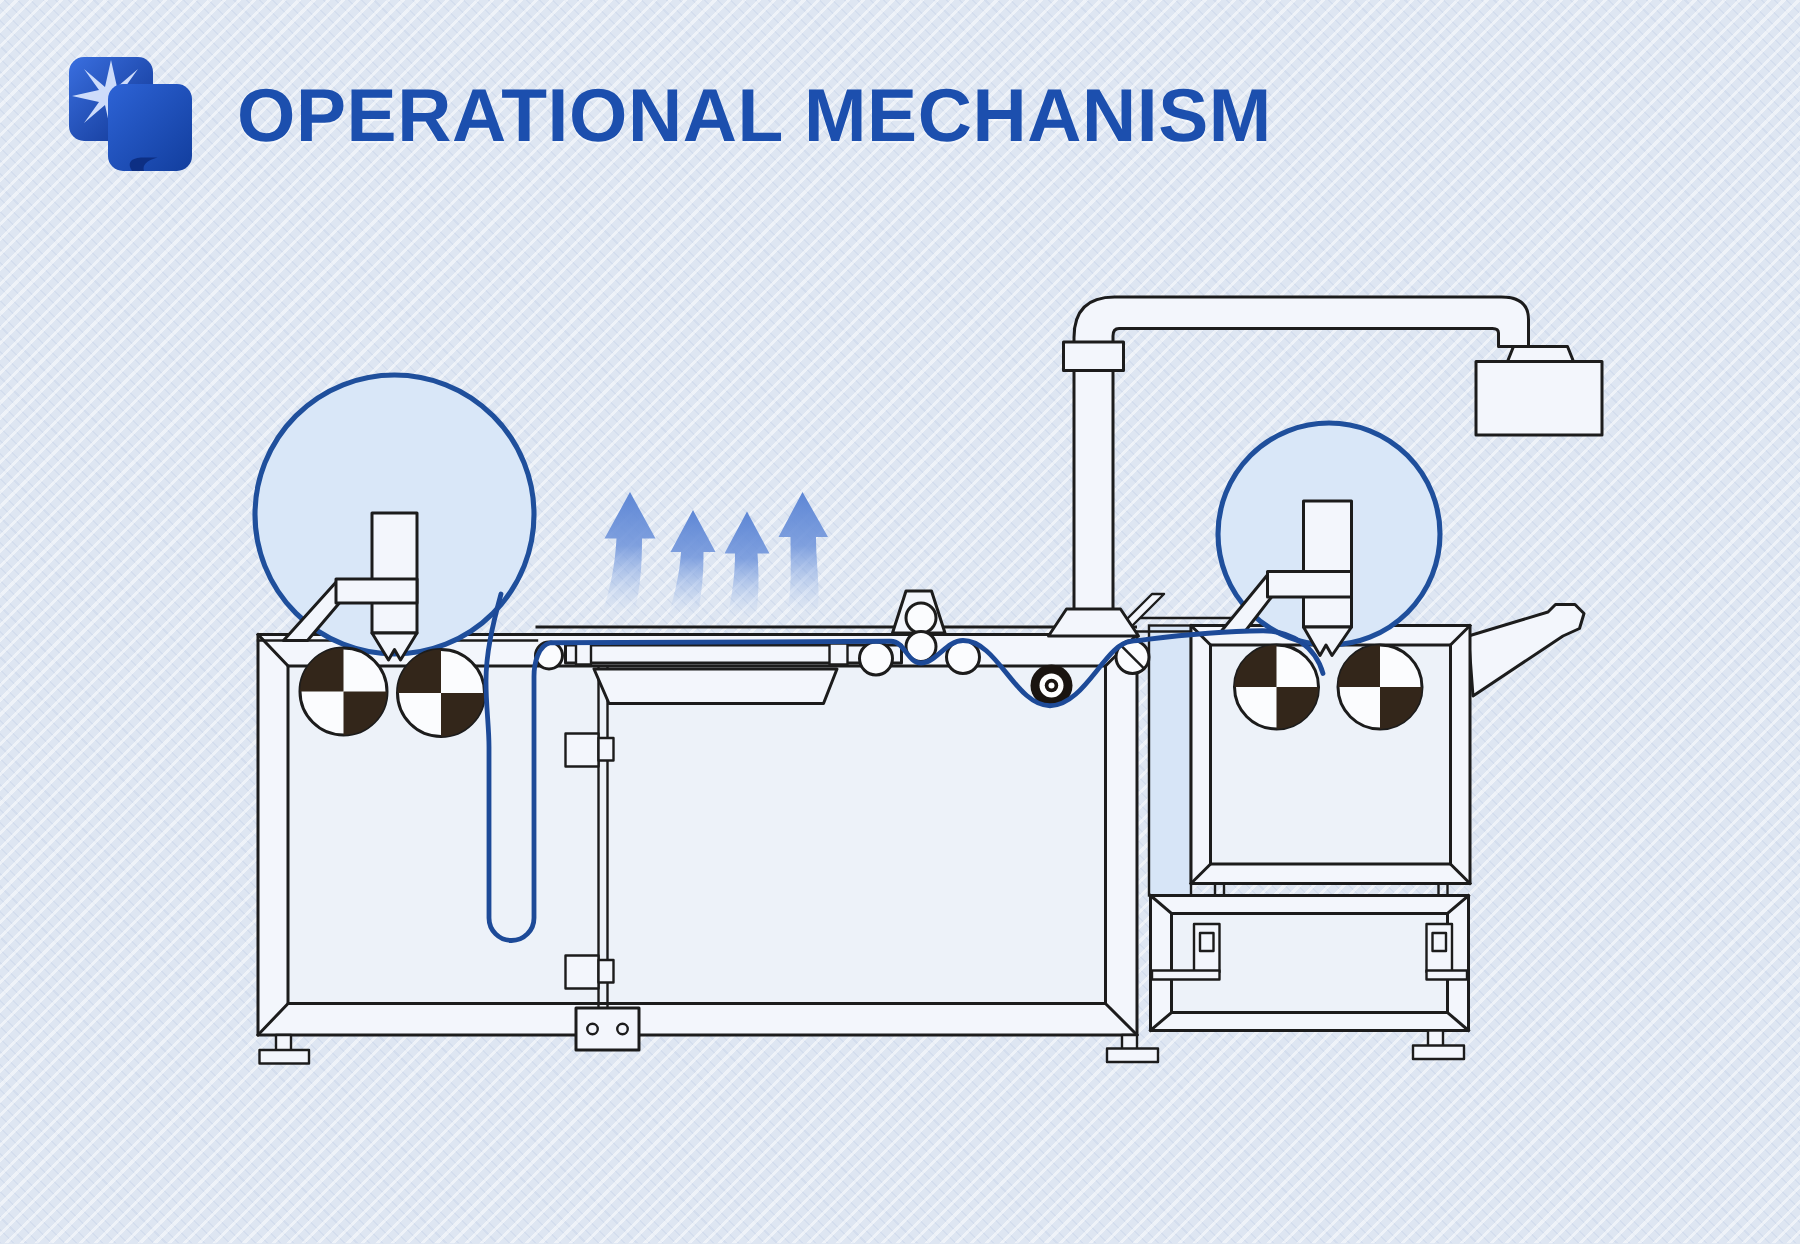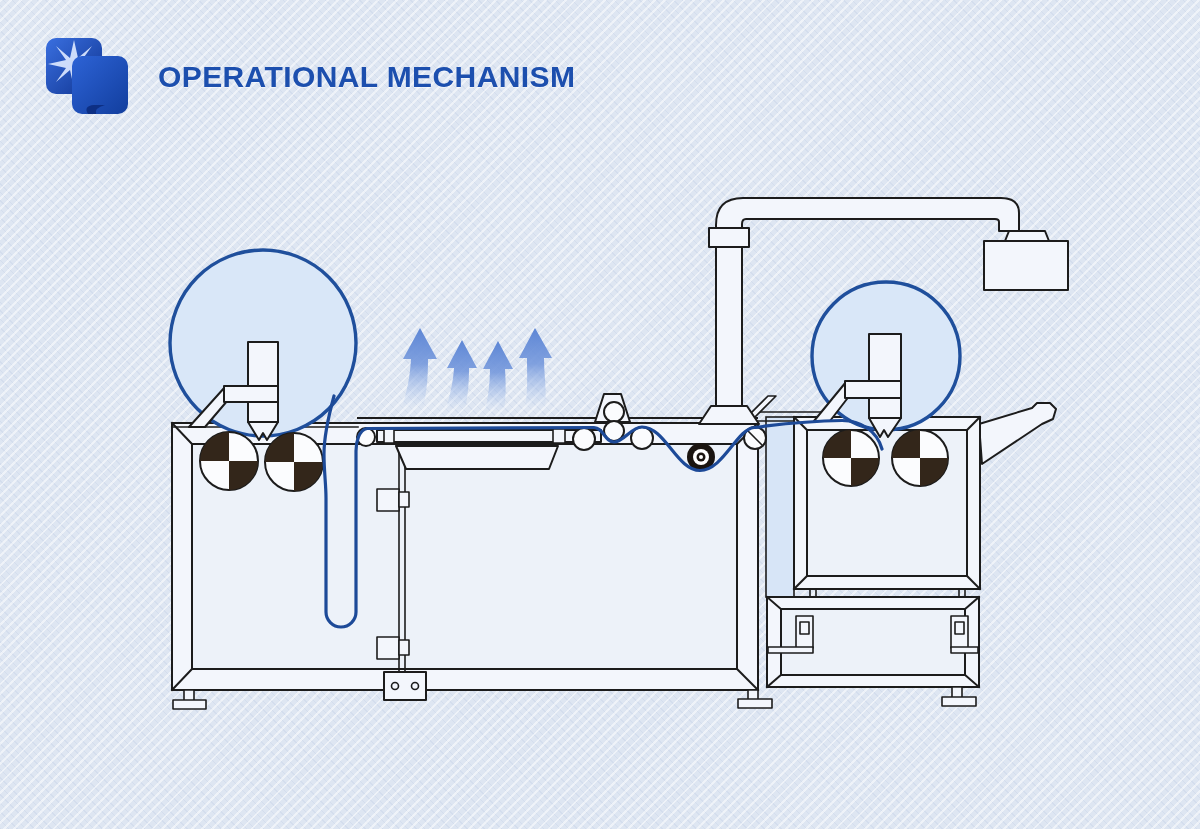--- a/index.html
+++ b/index.html
@@ -18,21 +18,21 @@
     background-image:
       repeating-linear-gradient(135deg, rgba(255,255,255,.50) 0 2px, rgba(255,255,255,0) 2px 7px),
       repeating-linear-gradient(45deg, rgba(186,200,226,.28) 0 1px, rgba(186,200,226,0) 1px 6px);
   }
   .header{
     position:absolute;left:42px;top:34px;display:flex;align-items:center;z-index:3;
   }
   .header .icon-wrap{width:92px;height:86px;flex:0 0 auto;}
   h1.title{
     margin:0 0 0 24px;color:var(--title-blue);
-    font-size:30px;font-weight:800;letter-spacing:.4px;line-height:1;
+    font-size:50px;font-weight:800;letter-spacing:.4px;line-height:1;
     text-shadow:0 1px 0 rgba(255,255,255,.5);
   }
   .diagram{position:absolute;inset:0;z-index:2;}
   svg{display:block;}
   
   .pl{fill:var(--panel);stroke:var(--line);stroke-width:2;stroke-linejoin:round;}
   .pi{fill:var(--panel-inner);stroke:var(--line);stroke-width:2;stroke-linejoin:round;}
   .ln{fill:none;stroke:var(--line);stroke-width:2;stroke-linecap:square;}
   .th{stroke-width:1.6;}
   .roll{fill:var(--roll-fill);stroke:var(--roll-stroke);stroke-width:3.4;}

